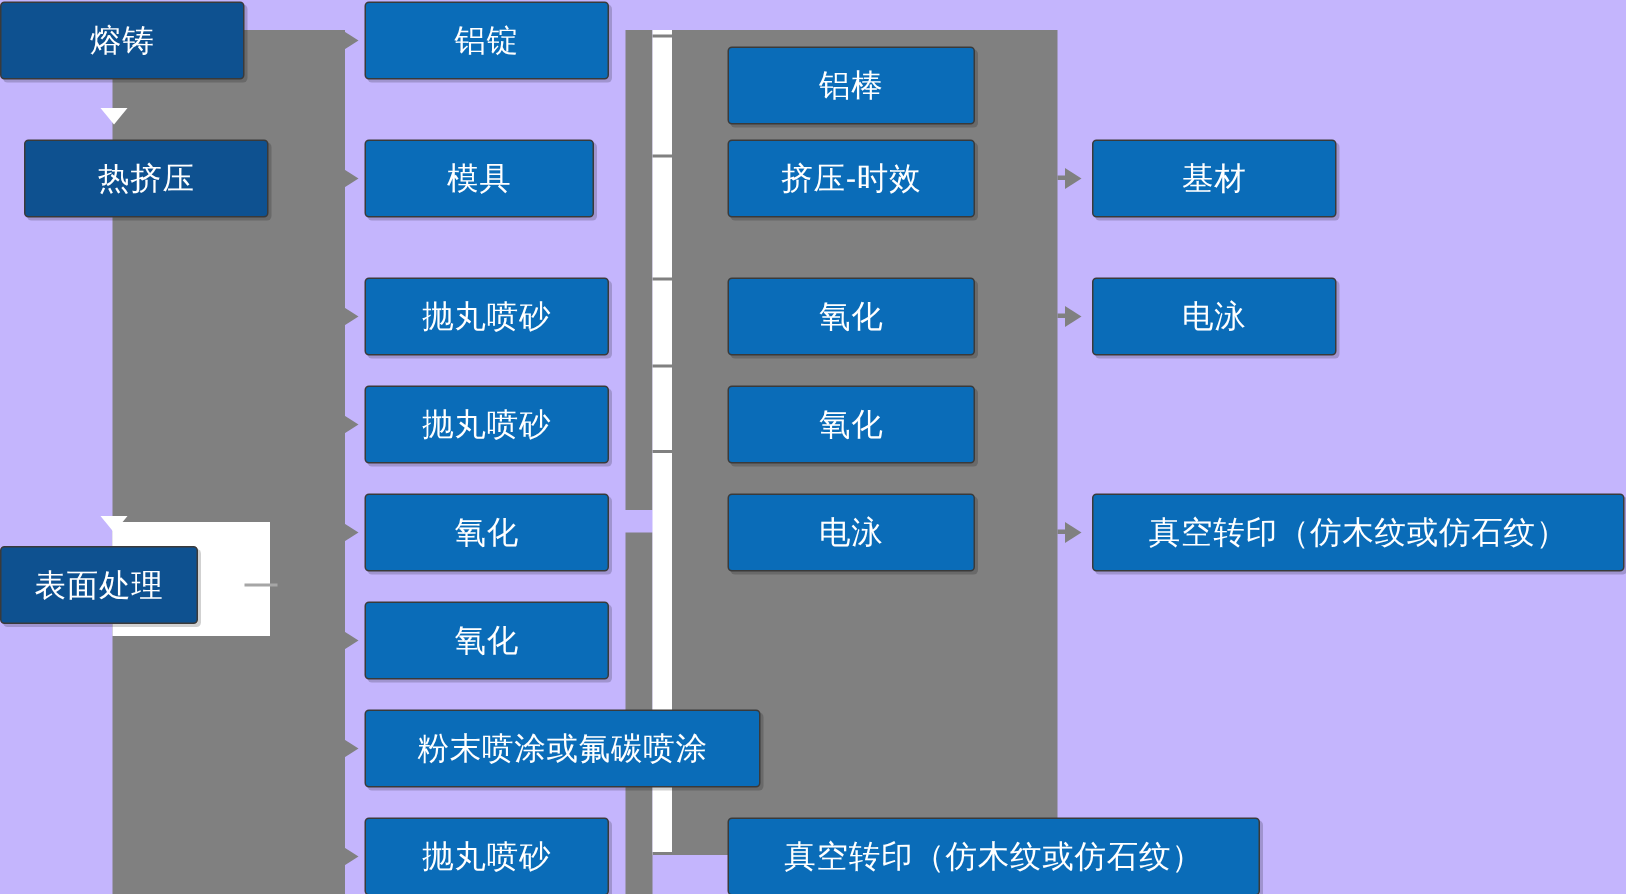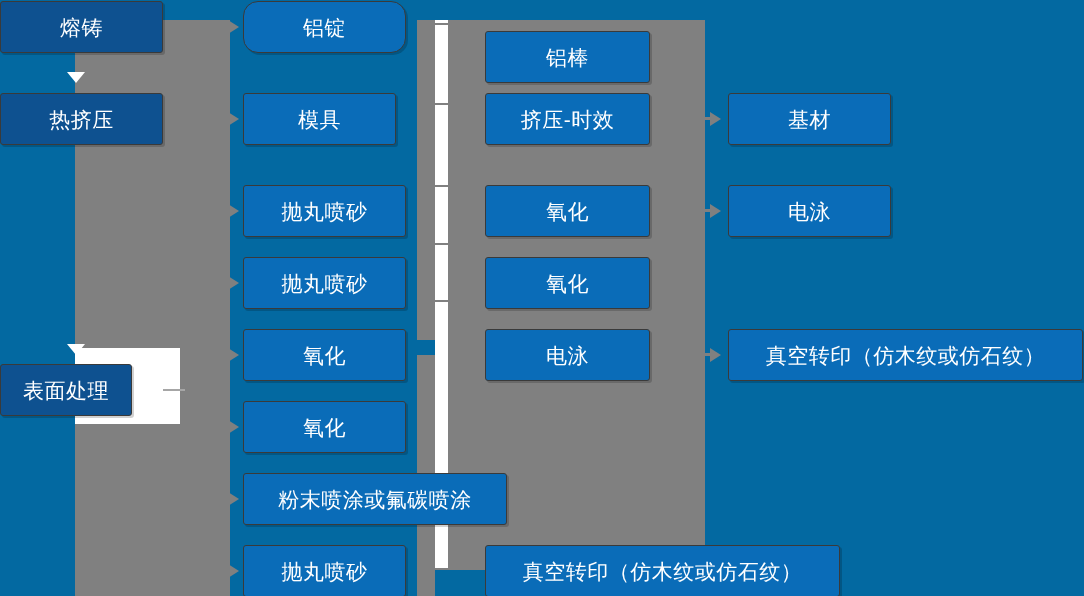--- a/index.html
+++ b/index.html
@@ -1,17 +1,17 @@
 <!DOCTYPE html>
 <html><head>
 <meta charset="utf-8">
 <style>
   html,body{margin:0;padding:0;background:#ffffff;}
   body{font-family:"Liberation Sans","DejaVu Sans",sans-serif;}
-  #canvas{position:relative;width:1084px;height:596px;overflow:hidden;background:#0369a1;}
+  #canvas{position:relative;width:1084px;height:596px;overflow:hidden;background:#c4b5fd;}
 
   
   .gray{position:absolute;background:#808080;}
   .graybar{position:absolute;background:#808080;}
 
   
   .arrow{position:absolute;width:0;height:0;
          border-top:7px solid transparent;
          border-bottom:7px solid transparent;
          border-left:11px solid #808080;}
@@ -74,27 +74,27 @@
   <div class="arrow" style="left:710px;top:112px;"></div>
   <div class="arrow-stem" style="left:705px;top:209px;width:12px;"></div>
   <div class="arrow" style="left:710px;top:204px;"></div>
   <div class="arrow-stem" style="left:705px;top:353px;width:12px;"></div>
   <div class="arrow" style="left:710px;top:348px;"></div>
 
   <div id="boxes">
       <div class="box dark" style="left: 0px; top: 1px; width: 163px; height: 52px;">
         <span>熔铸</span>
       </div>
-      <div class="box dark" style="left: 0px; top: 93px; width: 163px; height: 52px;">
+      <div class="box dark" style="left: 16px; top: 93px; width: 163px; height: 52px;">
         <span>热挤压</span>
       </div>
       <div class="box dark" style="left: 0px; top: 364px; width: 132px; height: 52px;">
         <span>表面处理</span>
       </div>
-      <div class="box light" style="left: 243px; top: 1px; width: 163px; height: 52px; border-radius: 15px;">
+      <div class="box light" style="left: 243px; top: 1px; width: 163px; height: 52px;">
         <span>铝锭</span>
       </div>
       <div class="box light" style="left: 243px; top: 93px; width: 153px; height: 52px;">
         <span>模具</span>
       </div>
       <div class="box light" style="left: 243px; top: 185px; width: 163px; height: 52px;">
         <span>抛丸喷砂</span>
       </div>
       <div class="box light" style="left: 243px; top: 257px; width: 163px; height: 52px;">
         <span>抛丸喷砂</span>

